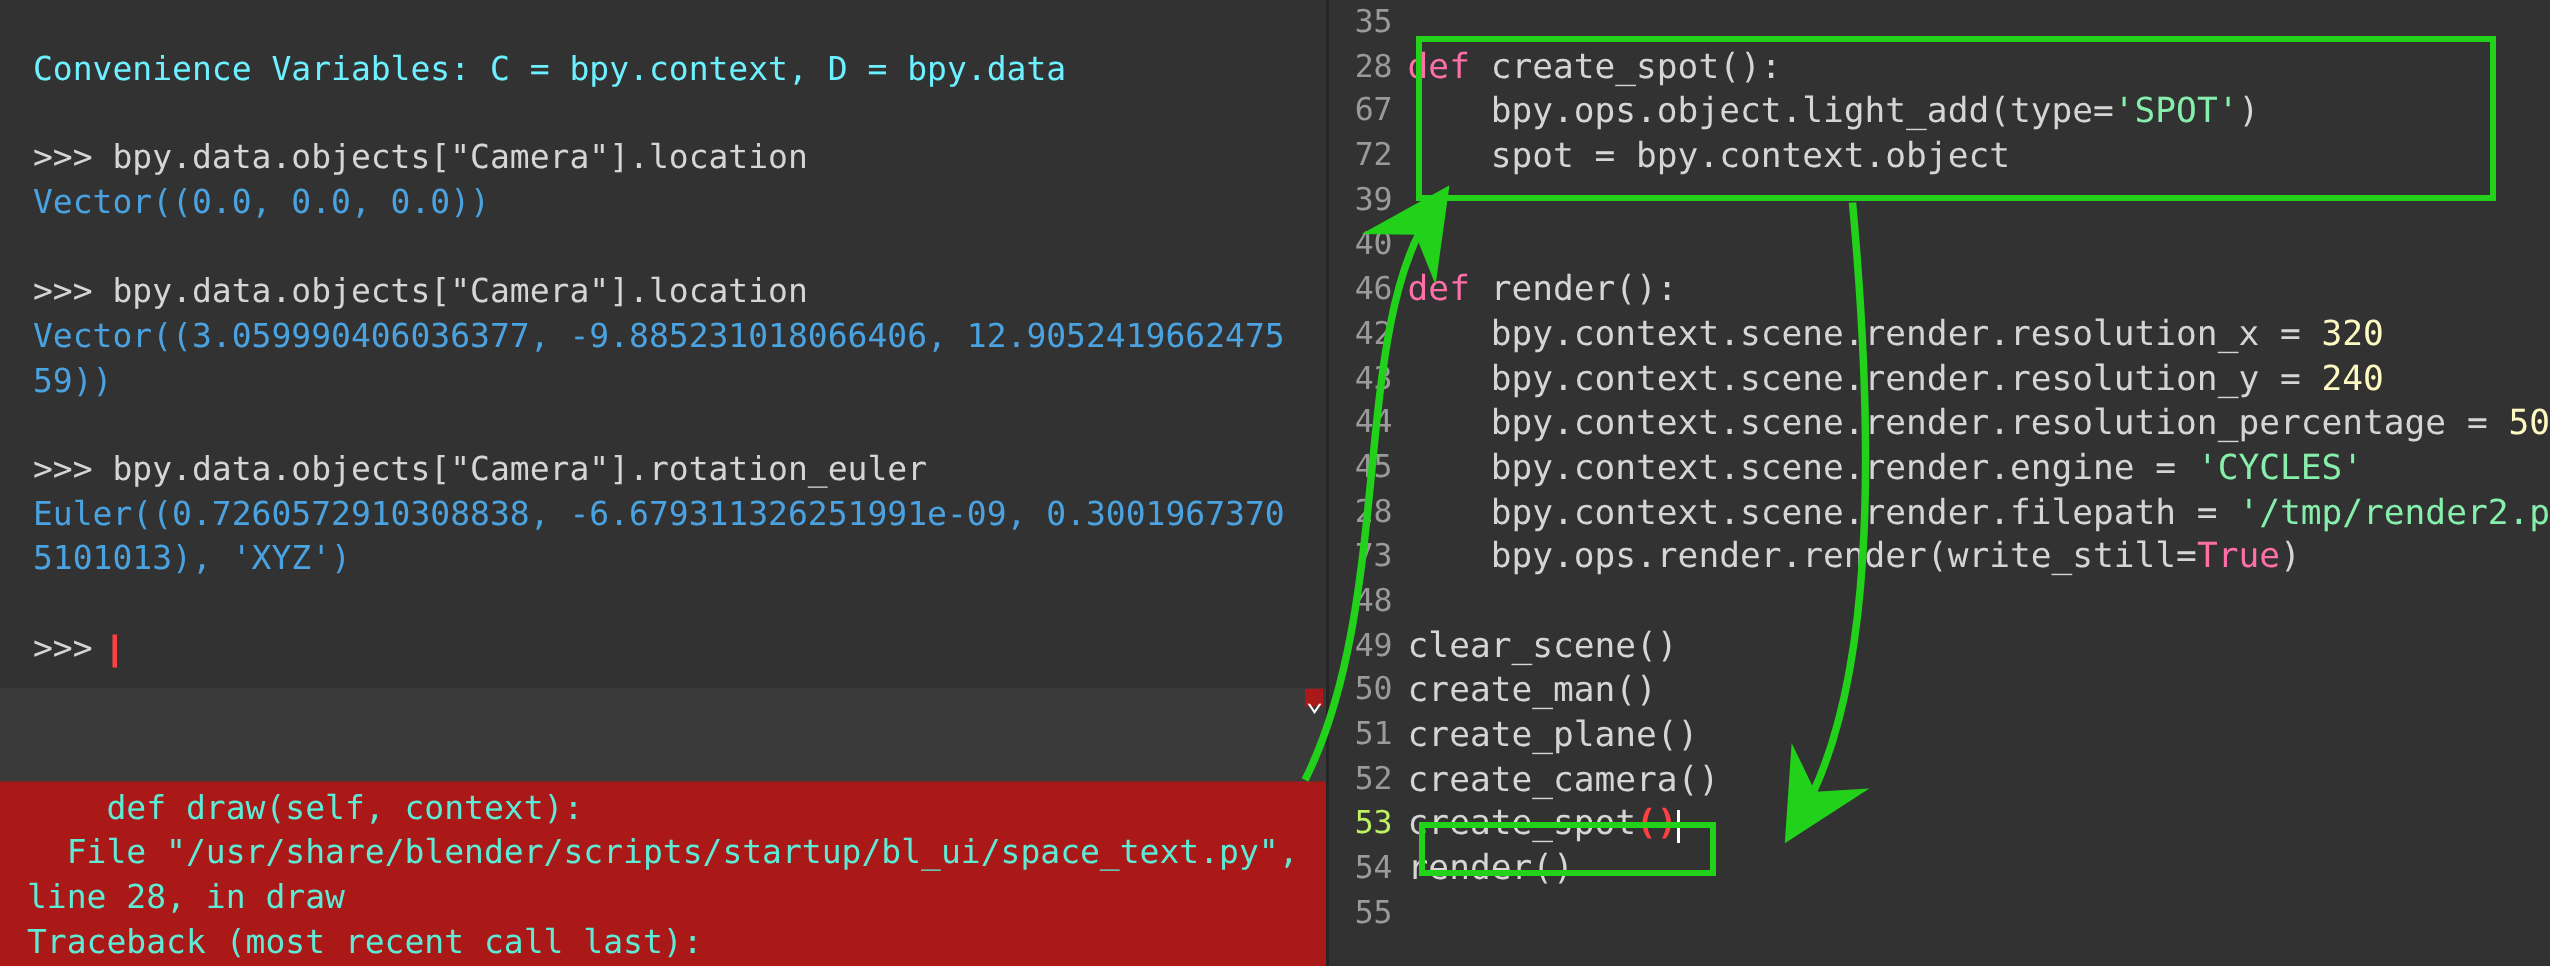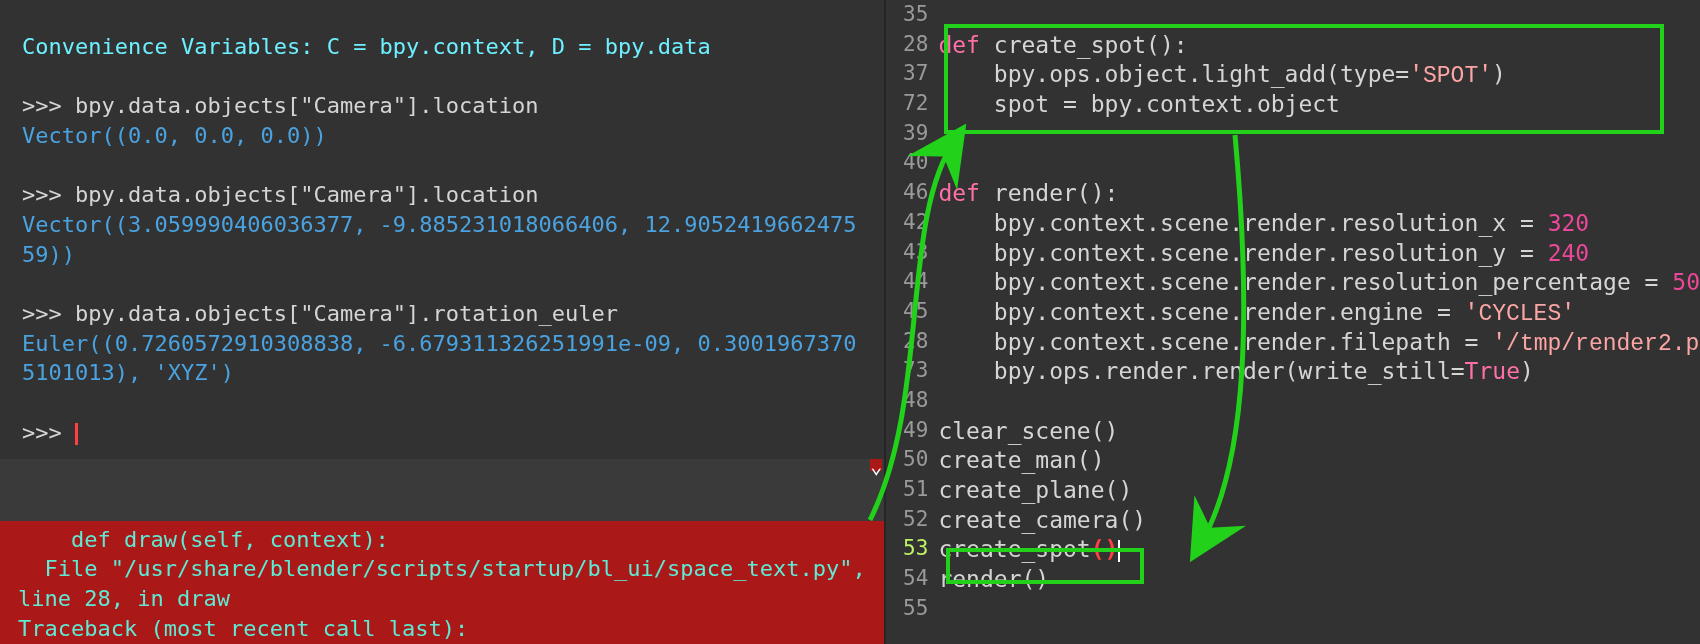--- a/index.html
+++ b/index.html
@@ -103,22 +103,22 @@
     font-size: 21px;
     user-select: none;
   }
   .gutter .mod { color: #bef264; }
   .code {
     flex: 1;
     white-space: pre;
     font-size: 23px;
   }
   .kw  { color: #ff6fa8; }
-  .str { color: #fca5a5; font-family: Liberation Mono, monospace; }
-  .num { color: #ec4899; }
+  .str { color: #86efac; }
+  .num { color: #fef9c3; }
   .paren-hl { color: #ff4040; font-weight: bold; }
   .cursor2 {
     display:inline-block;
     width:2px;height:22px;
     background:#ffffff;
     vertical-align:text-bottom;
   }
   .green-box {
     position: absolute;
     border: 4px solid #22d11a;
@@ -163,21 +163,21 @@
 
     </div>
 
   </div>
 
   <div class="right">
     <div class="code-area">
       <div class="gutter" id="gutter">
           <div class="ln">35</div>
           <div class="ln">28</div>
-          <div class="ln">37</div>
+          <div class="ln">67</div>
           <div class="ln">72</div>
           <div class="ln">39</div>
           <div class="ln">40</div>
           <div class="ln">46</div>
           <div class="ln">42</div>
           <div class="ln">43</div>
           <div class="ln">44</div>
           <div class="ln">45</div>
           <div class="ln">28</div>
           <div class="ln">73</div>

